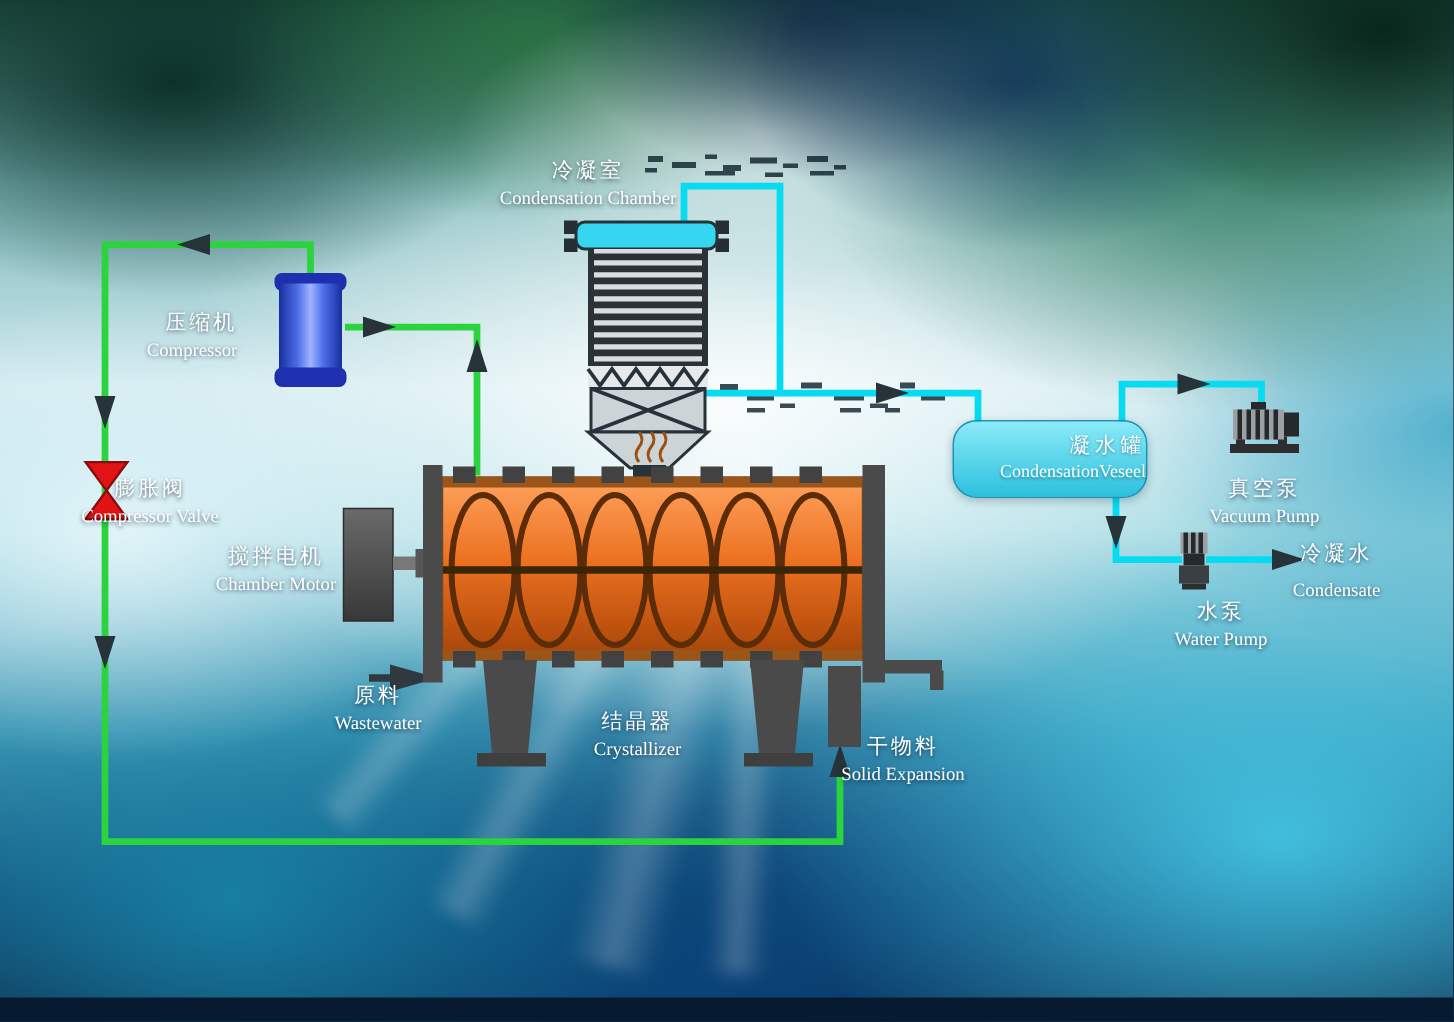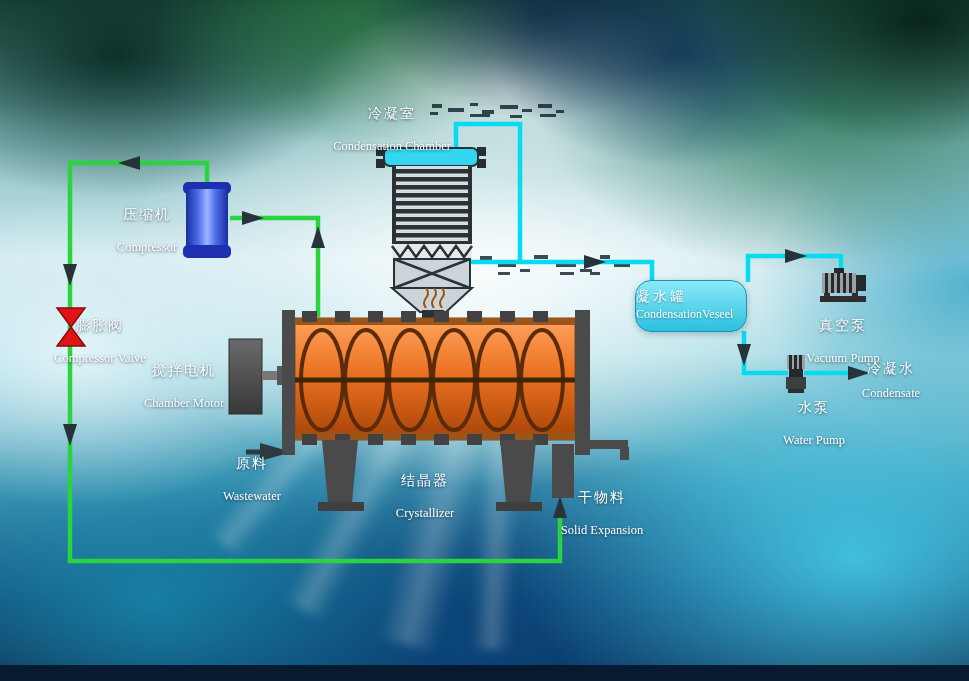--- a/index.html
+++ b/index.html
@@ -23,25 +23,25 @@
       radial-gradient(560px 320px at 48% 96%, rgba(10,70,125,.9), transparent 75%),
       linear-gradient(180deg,#1d4a3c 0%,#7fb9ba 18%,#cfe9ef 38%,#a8dce4 52%,#3f97b4 72%,#134a74 88%,#0a2342 100%);
   }
   .ray { position:absolute; filter:blur(5px); opacity:.45;
     background:linear-gradient(90deg, rgba(255,255,255,0), rgba(255,255,255,.5), rgba(255,255,255,0)); }
   .bottom-bar { position:absolute; left:0; bottom:0; width:969px; height:16px; background:#081a30; }
   .scene { position:absolute; left:0; top:0; }
   .label { position:absolute; transform:translateX(-50%); text-align:center;
     color:#ffffff; text-shadow:0 1px 3px rgba(0,20,40,.65); white-space:nowrap; }
   .label .zh { font-size:14px; letter-spacing:2px; }
-  .label .en { font-size:12.5px; margin-top:16px; }
+  .label .en { font-size:12.5px; margin-top:2px; }
   .label-condensate .en { margin-top:8px; }
-  .vessel { position:absolute; left:635px; top:280px; width:112px; height:52px;
+  .vessel { position:absolute; left:635px; top:280px; width:130px; height:52px;
     border-radius:16px; background:linear-gradient(180deg,#8ceaf8,#2cc0de);
-    border:1px solid #1694b2; text-align:left; color:#ffffff;
+    border:1px solid #1694b2; text-align:right; color:#ffffff;
     text-shadow:0 1px 2px rgba(0,40,60,.45);
     box-shadow:0 2px 6px rgba(0,30,50,.25); }
   .vessel .zh { font-size:14px; letter-spacing:3px; margin-top:7px; }
   .vessel .en { font-size:12px; margin-top:1px; }
 </style>
 </head>
 <body>
 
 <div class="stage">
 
@@ -254,21 +254,21 @@
 
   <div class="vessel">
     <div class="zh">凝水罐</div>
     <div class="en">CondensationVeseel</div>
   </div>
 
   <div class="label" style="left:392px;top:105px;">
     <div class="zh">冷凝室</div>
     <div class="en">Condensation Chamber</div>
   </div>
-  <div class="label" style="left:147px;top:206px;">
+  <div class="label" style="left:128px;top:206px;text-align:right;">
     <div class="zh">压缩机</div>
     <div class="en">Compressor</div>
   </div>
   <div class="label" style="left:100px;top:317px;">
     <div class="zh">膨胀阀</div>
     <div class="en">Compressor Valve</div>
   </div>
   <div class="label" style="left:184px;top:362px;">
     <div class="zh">搅拌电机</div>
     <div class="en">Chamber Motor</div>

